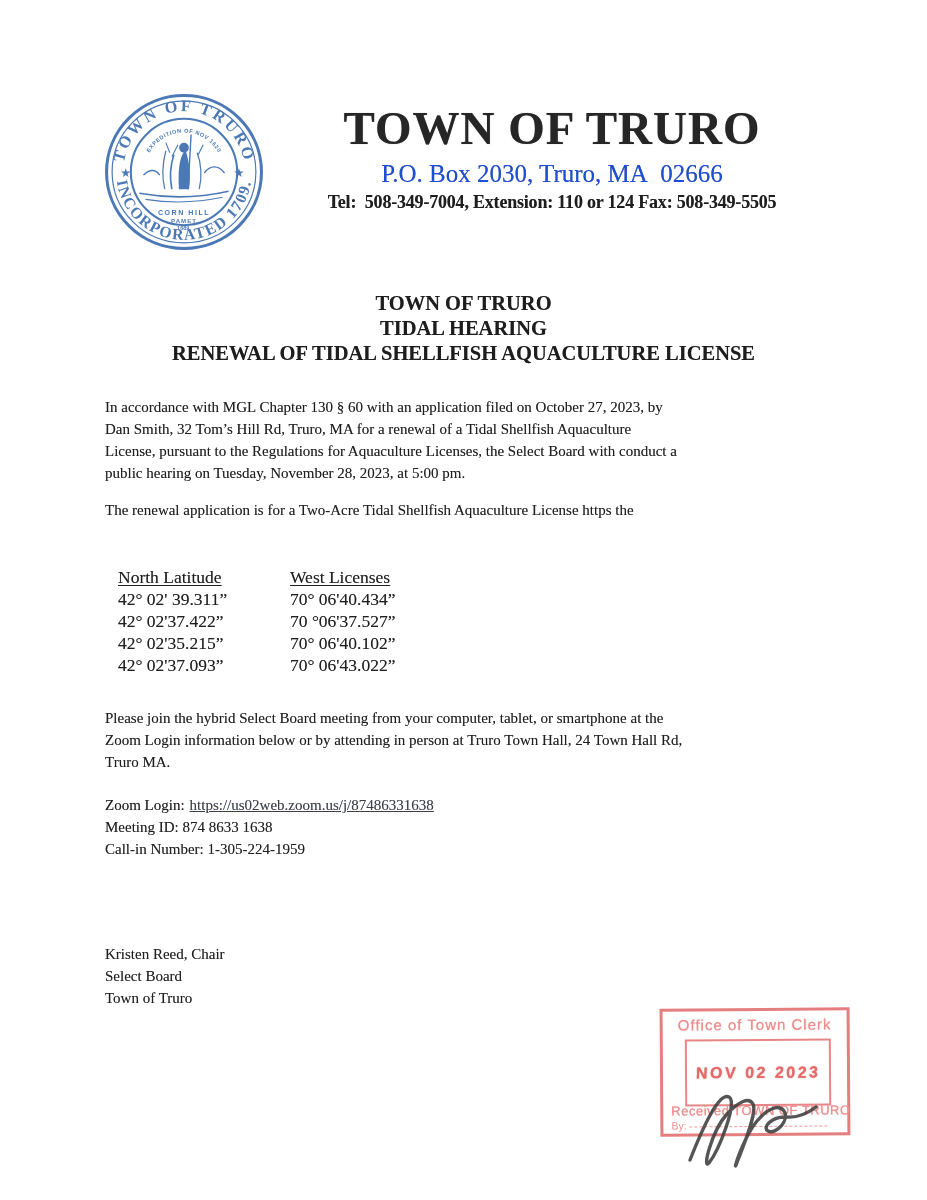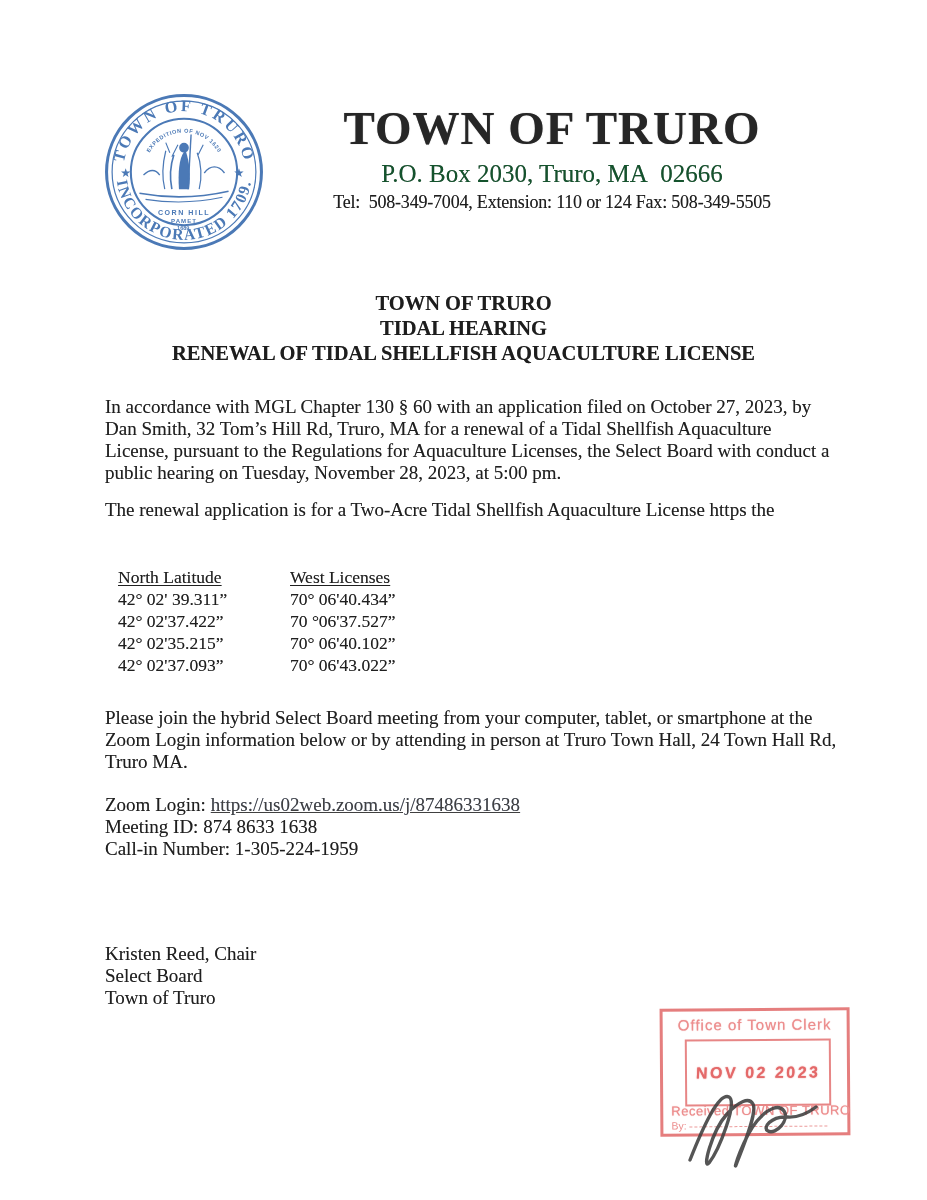--- a/index.html
+++ b/index.html
@@ -8,30 +8,30 @@
     font-family:"Liberation Serif", serif; color:#1f1f1f; overflow:hidden;
   }
   .soft { text-shadow:0 0 0.6px rgba(30,30,30,0.45); }
 
   
   .seal { position:absolute; left:103px; top:92px; width:162px; height:160px; }
   .header-text {
     position:absolute; left:292px; top:103px; width:520px; text-align:center; white-space:nowrap;
   }
   .org-title { font-size:47px; font-weight:bold; letter-spacing:1px; color:#262626; line-height:50px; text-shadow:0 0 0.8px rgba(30,30,30,0.55); }
-  .org-address { font-size:25px; margin-top:7px; line-height:28px; color:#14532d; text-shadow:0 0 0.6px rgba(30,30,30,0.5); }
-  .org-contact { font-size:18px; font-weight:normal; margin-top:3px; line-height:22px; letter-spacing:-0.2px; color:#1e1e1e; text-shadow:0 0 0.6px rgba(30,30,30,0.5); }
+  .org-address { font-size:25px; margin-top:7px; line-height:28px; color:#1d4ed8; text-shadow:0 0 0.6px rgba(30,30,30,0.5); }
+  .org-contact { font-size:18px; font-weight:bold; margin-top:3px; line-height:22px; letter-spacing:-0.2px; color:#1e1e1e; text-shadow:0 0 0.6px rgba(30,30,30,0.5); }
 
   
   .notice-heading { position:absolute; left:0; top:291px; width:927px; text-align:center; }
   .notice-heading div { font-size:20.5px; font-weight:bold; line-height:25px; color:#1d1d1d; text-shadow:0 0 0.6px rgba(30,30,30,0.5); }
 
   
   .body-block { position:absolute; left:105px; width:770px; }
-  .body-block div, .body-block span { font-size:19px; line-height:22px; }
+  .body-block div, .body-block span { font-size:15px; line-height:22px; }
   #para1 { top:396px; }
   #para2 { top:499px; }
   #para3 { top:707px; }
   #zoomblock { top:794px; }
   #sigblock { top:943px; }
 
   
   .coords { position:absolute; left:118px; top:566px; }
   .coord-row { display:flex;align-items:flex-end; }
   .coord-row span { font-size:17.5px; line-height:22px; }

